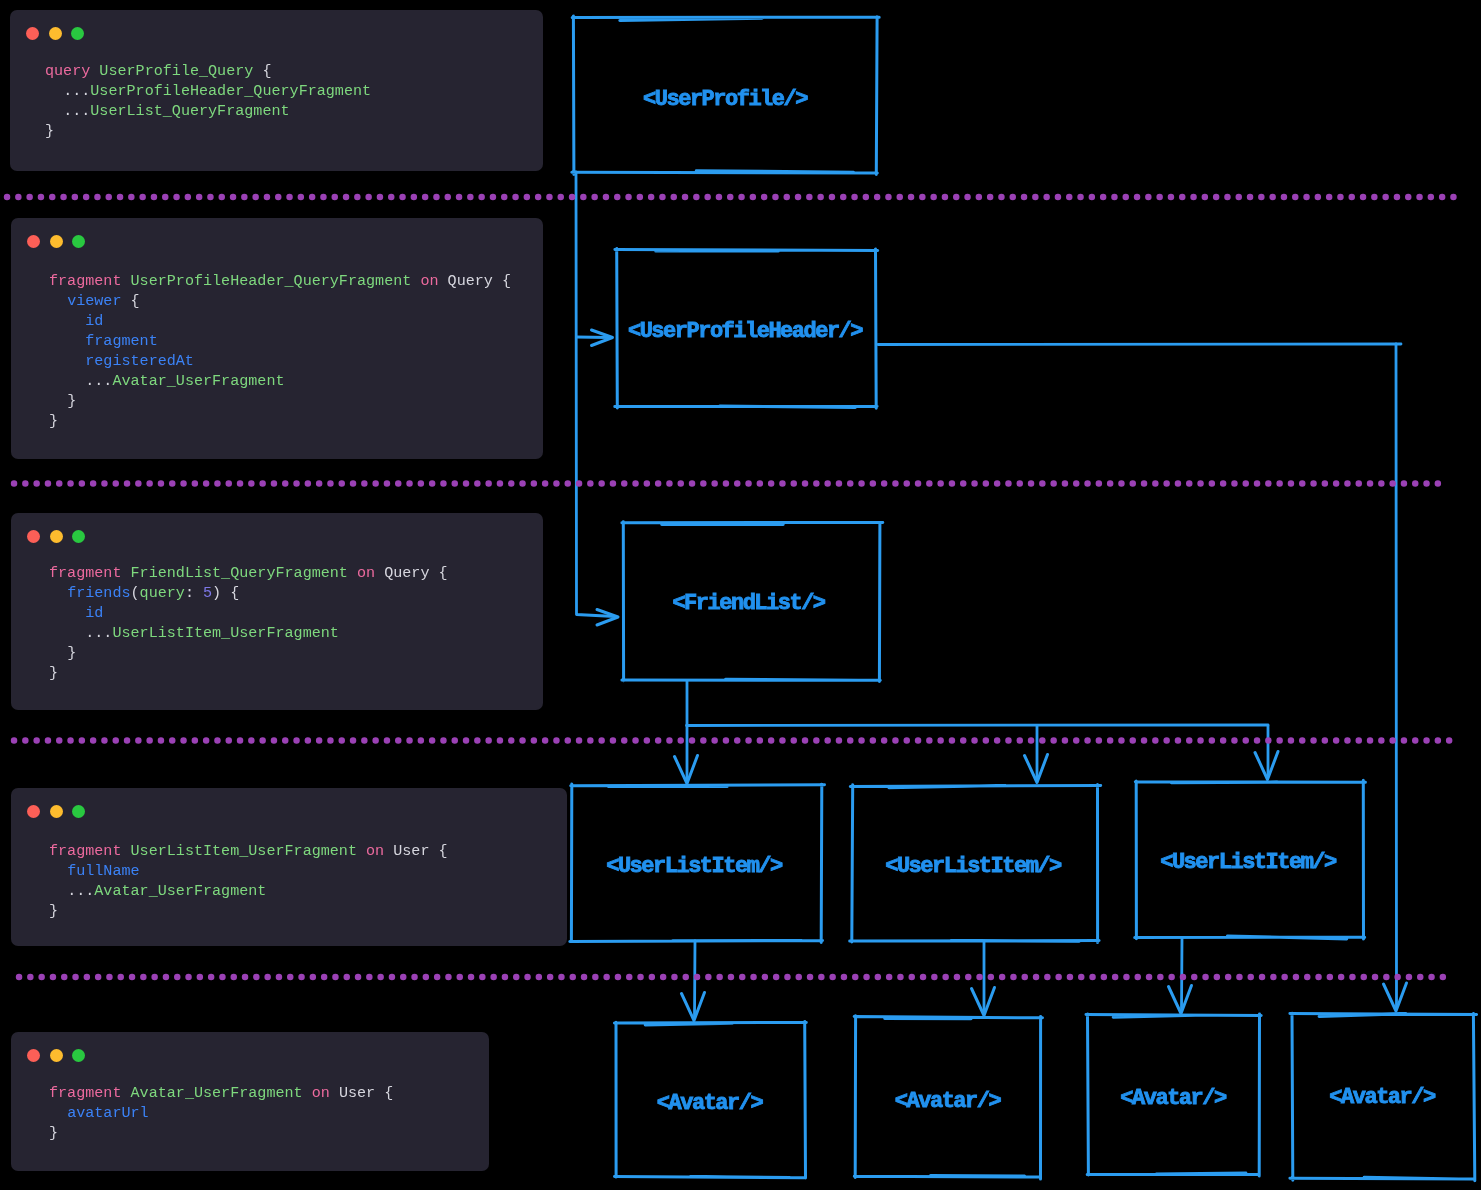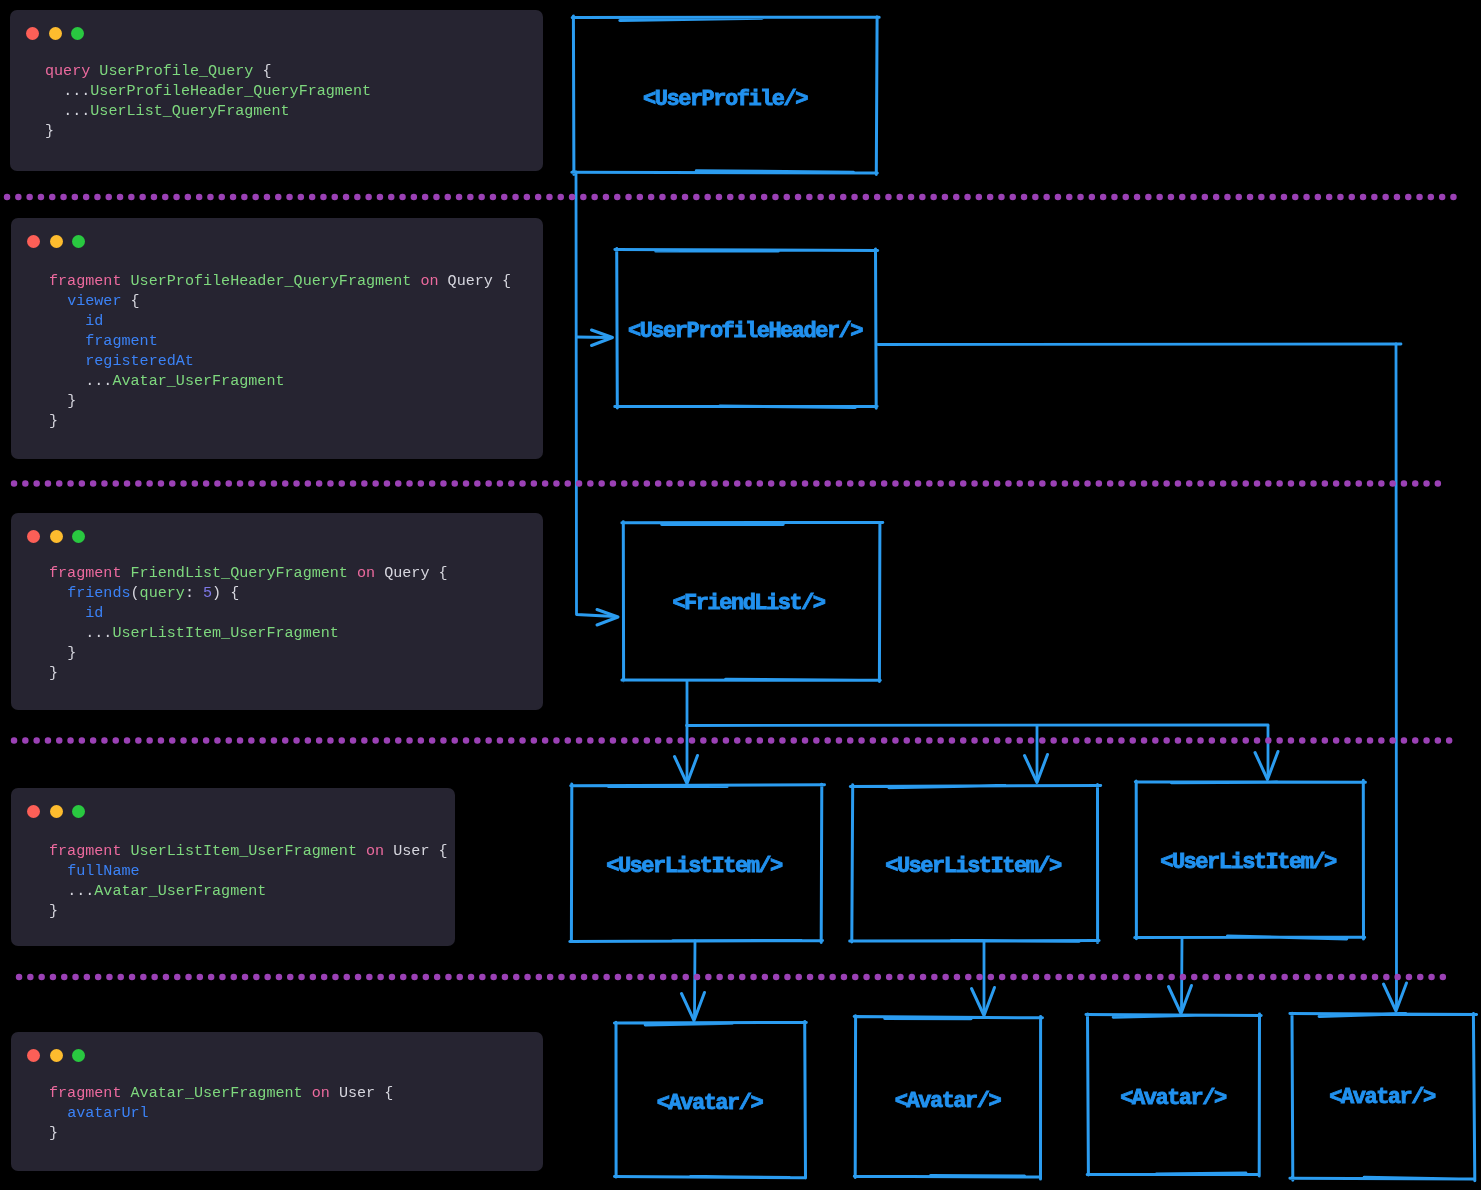--- a/index.html
+++ b/index.html
@@ -38,28 +38,28 @@
 </div>
 <div class="panel" style="left:11px;top:513px;width:532px;height:197px">
 <div class="dots"><i class="r"></i><i class="y"></i><i class="gr"></i></div>
 <pre style="left:38px;top:51.3px"><span class="k">fragment</span> <span class="g">FriendList_QueryFragment</span> <span class="k">on</span> <span class="w">Query {</span>
   <span class="c">friends</span><span class="w">(</span><span class="g">query</span><span class="w">:</span> <span class="n">5</span><span class="w">) {</span>
     <span class="c">id</span>
     <span class="w">...</span><span class="g">UserListItem_UserFragment</span>
   <span class="w">}</span>
 <span class="w">}</span></pre>
 </div>
-<div class="panel" style="left:11px;top:788px;width:444px;height:158px">
+<div class="panel" style="left:11px;top:788px;width:556px;height:158px">
 <div class="dots"><i class="r"></i><i class="y"></i><i class="gr"></i></div>
 <pre style="left:38px;top:53.8px"><span class="k">fragment</span> <span class="g">UserListItem_UserFragment</span> <span class="k">on</span> <span class="w">User {</span>
   <span class="c">fullName</span>
   <span class="w">...</span><span class="g">Avatar_UserFragment</span>
 <span class="w">}</span></pre>
 </div>
-<div class="panel" style="left:11px;top:1032px;width:532px;height:139px">
+<div class="panel" style="left:11px;top:1032px;width:478px;height:139px">
 <div class="dots"><i class="r"></i><i class="y"></i><i class="gr"></i></div>
 <pre style="left:38px;top:52.3px"><span class="k">fragment</span> <span class="g">Avatar_UserFragment</span> <span class="k">on</span> <span class="w">User {</span>
   <span class="c">avatarUrl</span>
 <span class="w">}</span></pre>
 </div>
 <svg width="1481" height="1190" style="position:absolute;left:0;top:0">
 <path d="M576.0 172.0L576.5 614.5L615.0 616.5" stroke="#2b9cf0" stroke-width="2.8" fill="none" stroke-linecap="round" stroke-linejoin="round"></path>
 <path d="M597.0 609.5L618.0 617.0L597.0 625.0" stroke="#2b9cf0" stroke-width="3.0" fill="none" stroke-linecap="round" stroke-linejoin="round"></path>
 <path d="M576.5 337.0L608.0 337.5" stroke="#2b9cf0" stroke-width="2.8" fill="none" stroke-linecap="round" stroke-linejoin="round"></path>
 <path d="M591.5 330.0L612.5 337.5L591.5 345.5" stroke="#2b9cf0" stroke-width="3.0" fill="none" stroke-linecap="round" stroke-linejoin="round"></path>

